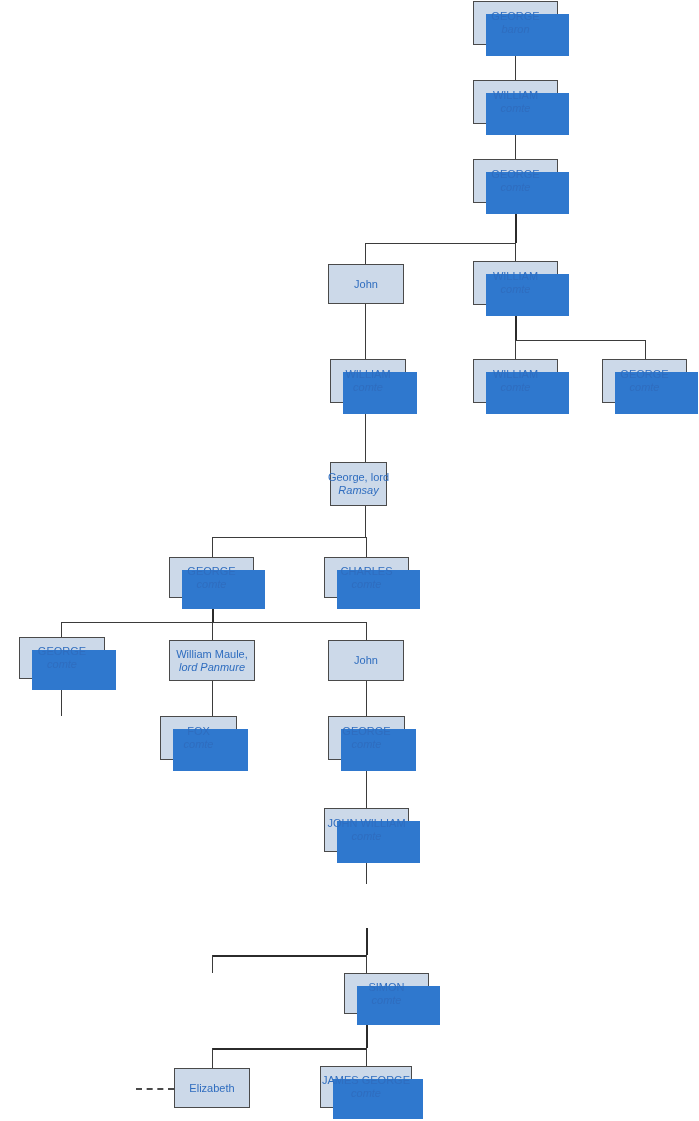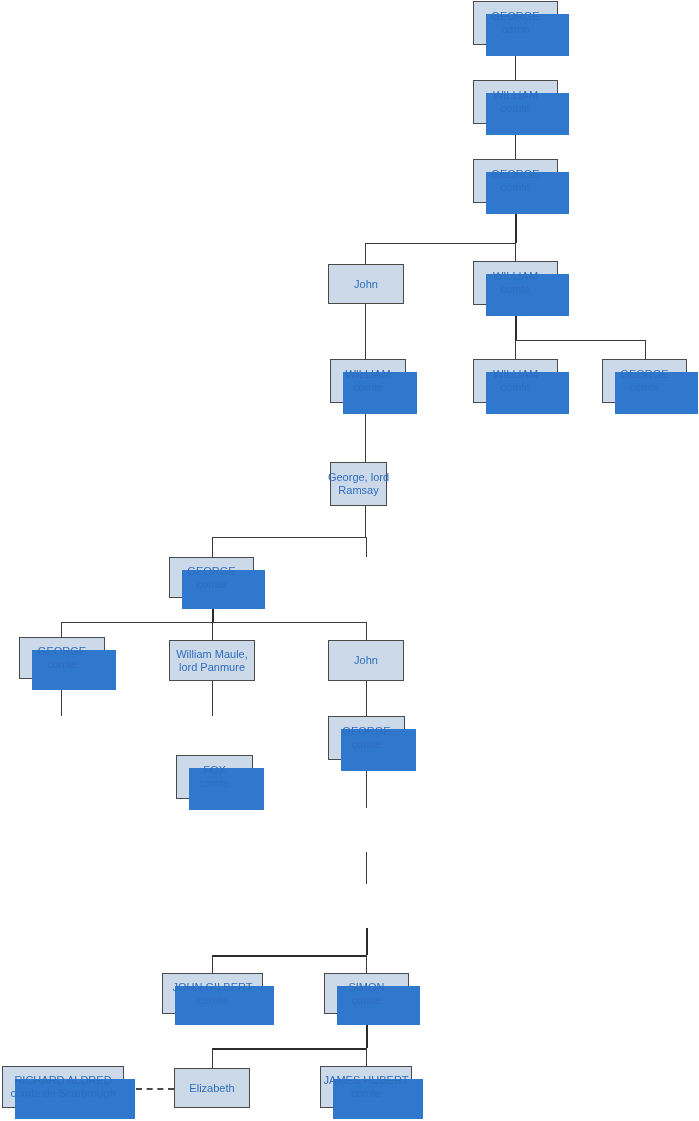--- a/index.html
+++ b/index.html
@@ -52,21 +52,21 @@
   .node .shadow {
     position: absolute;
     left: 12px;
     top: 12px;
     width: 100%;
     height: 100%;
     background: #2f78ce;
     z-index: -1;
   }
   .node .line1 { white-space: nowrap; }
-  .node .line2 { white-space: nowrap; }
+  .node .line2 { white-space: nowrap; font-style: italic; }
 </style>
 </head>
 <body>
 
 <div id="tree-canvas">
     <div class="edge v" style="left: 515px; top: 45px; height: 35px;"></div>
     <div class="edge v" style="left: 515px; top: 124px; height: 35px;"></div>
     <div class="edge v thick" style="left: 515px; top: 203px; height: 40px;"></div>
     <div class="edge h" style="left: 365px; top: 243px; width: 151px;"></div>
     <div class="edge v" style="left: 365px; top: 243px; height: 21px;"></div>
@@ -140,58 +140,58 @@
     </div>
     <div class="node" style="left: 330px; top: 462px; width: 57px; height: 44px;">
       <div class="line1">George, lord</div>
       <div class="line2">Ramsay</div>
     </div>
     <div class="node" style="left: 169px; top: 557px; width: 85px; height: 41px;">
       <div class="shadow"></div>
       <div class="line1">GEORGE</div>
       <div class="line2">comte</div>
     </div>
+    <div class="node" style="left: 324px; top: 557px; width: 85px; height: 41px;">
+      <div class="shadow"></div>
+      <div class="line1">CHARLES</div>
+      <div class="line2">comte</div>
+    </div>
     <div class="node" style="left: 19px; top: 637px; width: 86px; height: 42px;">
       <div class="shadow"></div>
       <div class="line1">GEORGE</div>
       <div class="line2">comte</div>
     </div>
     <div class="node" style="left: 169px; top: 640px; width: 86px; height: 41px;">
       <div class="line1">William Maule,</div>
       <div class="line2">lord Panmure</div>
     </div>
     <div class="node" style="left: 328px; top: 640px; width: 76px; height: 41px;">
       <div class="line1">John</div>
     </div>
-    <div class="node" style="left: 176px; top: 716px; width: 77px; height: 44px; margin-top: 39px;">
+    <div class="node" style="left: 160px; top: 716px; width: 77px; height: 44px;">
       <div class="shadow"></div>
       <div class="line1">FOX</div>
       <div class="line2">comte</div>
     </div>
     <div class="node" style="left: 328px; top: 716px; width: 77px; height: 44px;">
       <div class="shadow"></div>
       <div class="line1">GEORGE</div>
       <div class="line2">comte</div>
     </div>
-    <div class="node" style="left: 162px; top: 973px; width: 101px; height: 41px;">
+    <div class="node" style="left: 324px; top: 808px; width: 85px; height: 44px;">
       <div class="shadow"></div>
-      <div class="line1">JOHN GILBERT</div>
+      <div class="line1">JOHN WILLIAM</div>
       <div class="line2">comte</div>
     </div>
-    <div class="node" style="left: 324px; top: 973px; width: 85px; height: 41px;">
+    <div class="node" style="left: 344px; top: 973px; width: 85px; height: 41px;">
       <div class="shadow"></div>
       <div class="line1">SIMON</div>
       <div class="line2">comte</div>
-    </div>
-    <div class="node" style="left: 2px; top: 1066px; width: 122px; height: 42px;">
-      <div class="shadow"></div>
-      <div class="line1">RICHARD ALDRED</div>
-      <div class="line2">comte de Scarbrough</div>
     </div>
     <div class="node" style="left: 174px; top: 1068px; width: 76px; height: 40px;">
       <div class="line1">Elizabeth</div>
     </div>
     <div class="node" style="left: 320px; top: 1066px; width: 92px; height: 42px;">
       <div class="shadow"></div>
-      <div class="line1">JAMES HUBERT</div>
+      <div class="line1">JAMES GEORGE</div>
       <div class="line2">comte</div>
     </div>
   </div>
 
 </body></html>

